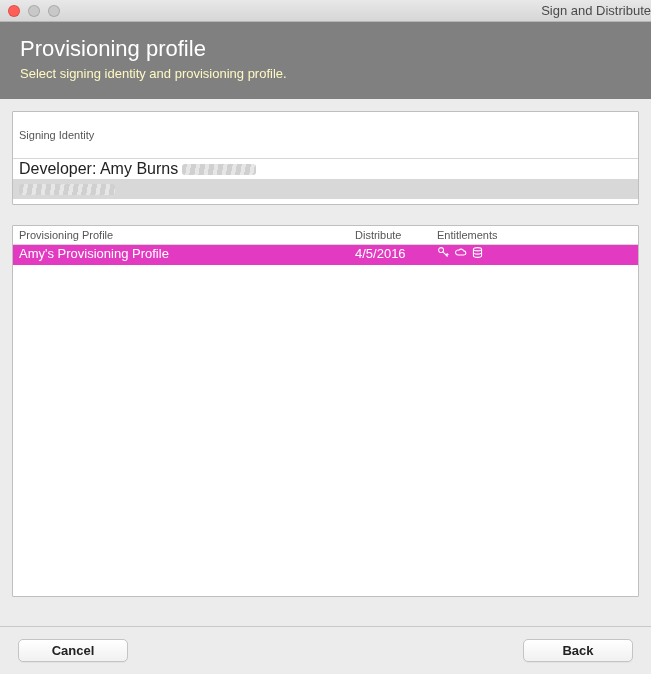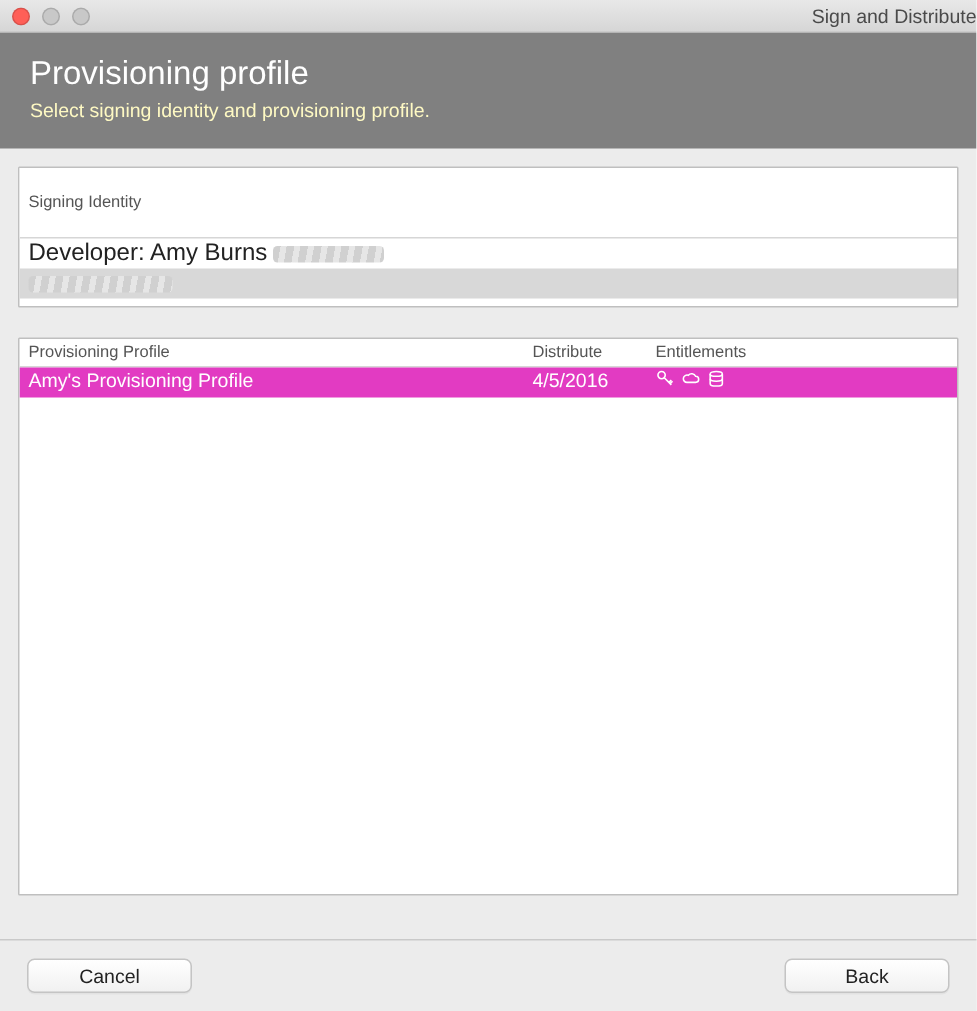--- a/index.html
+++ b/index.html
@@ -159,20 +159,21 @@
       background: linear-gradient(#ffffff,#f1f1f1);
       border: 1px solid #c4c4c4;
       border-radius: 5px;
       font-size: 13px;
       color: #222;
       padding: 3px 0;
       width: 110px;
       text-align: center;
       cursor: default;
       box-shadow: 0 1px 0 rgba(0,0,0,0.04);
+      font-weight: bold;
     }
   </style>
 </head>
 <body>
 
 <div class="titlebar">
   <div class="traffic-lights">
     <div class="traffic-light tl-close"></div>
     <div class="traffic-light tl-min"></div>
     <div class="traffic-light tl-max"></div>

